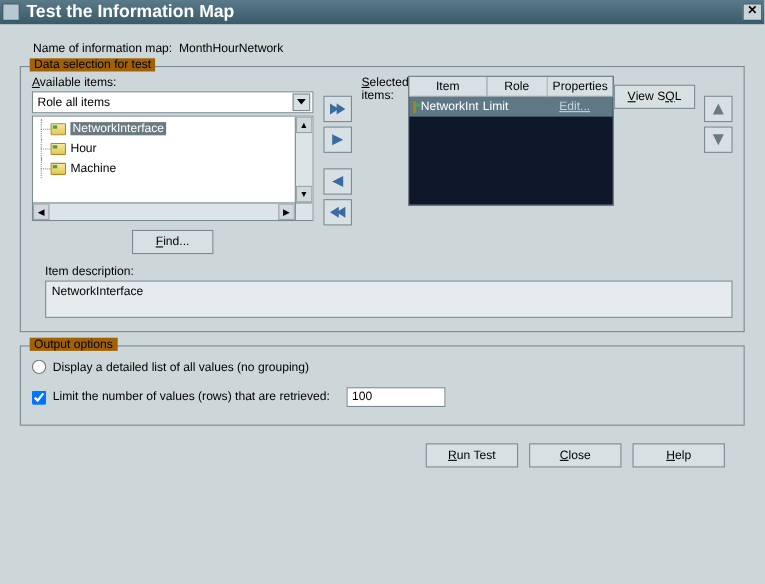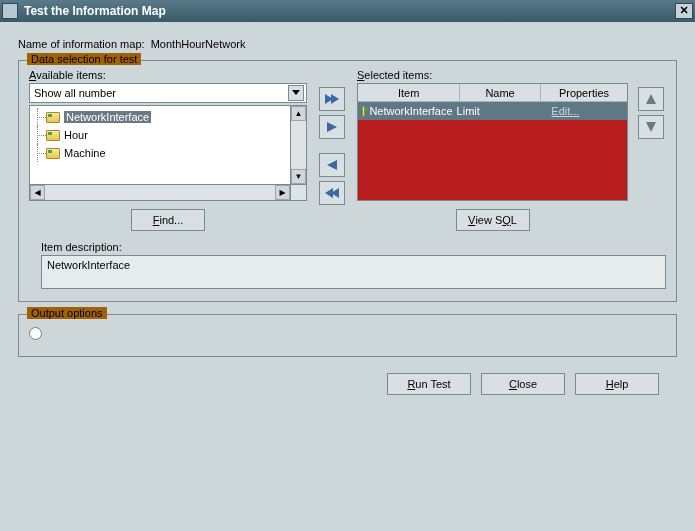--- a/index.html
+++ b/index.html
@@ -21,54 +21,54 @@
     align-items: center;
     padding: 0 2px;
     font-weight: bold;
   }
   .titlebar .app-icon {
     width: 16px; height: 16px;
     background: #b8c8d0;
     border: 1px solid #2a4a5a;
     margin-right: 6px;
   }
-  .titlebar .title { flex: 1; font-size: 12px; }
+  .titlebar .title { flex: 1; font-size: 16px; }
   .titlebar .close-btn {
     width: 18px; height: 16px;
     background: #c8d4d8;
     border: 1px solid #2a4a5a;
     font-family: Arial;
     font-weight: bold;
     font-size: 11px;
     line-height: 12px;
     text-align: center;
     color: #000;
     cursor: pointer;
   }
   .content { padding: 10px 18px 8px 18px; }
-  .field-row { margin: 6px 0 10px 0; }
+  .field-row { margin: 6px 0 10px 12px; }
   .fieldset {
     border: 1px solid #7a8a90;
     padding: 8px 10px 12px 10px;
     margin-bottom: 12px;
     position: relative;
   }
   .fieldset .legend {
     position: absolute;
     top: -8px; left: 8px;
     background: #a16207;
     padding: 0 4px;
   }
   .cols {
     display: flex;
     gap: 8px;
   }
-  .col-left { width: 278px; display:flex; flex-direction:column; }
+  .col-left { width: 312px; display:flex; flex-direction:column; }
   .col-mid { width: 34px; display:flex; flex-direction:column; align-items:center; gap:4px; padding-top:18px;}
-  .col-right { flex:1; display:flex; flex-direction:column; }
+  .col-right { flex:1; display:flex; }
   .col-rbtns { width:30px; display:flex; flex-direction:column; gap:4px; padding-top:18px; align-items:center;}
   .label { margin-bottom: 2px; }
   .underline { text-decoration: underline; }
   .combo {
     height: 20px;
     background: #fff;
     border: 1px solid #7a8a90;
     display: flex;
     align-items: center;
     padding: 0 2px 0 4px;
@@ -141,21 +141,21 @@
   .btn {
     height:22px; min-width:74px;
     background:#d8e0e4; border:1px solid #7a8a90;
     display:inline-flex; align-items:center; justify-content:center;
     padding:0 10px; cursor:pointer;
   }
   .btn.small { min-width:26px; width:26px; height:24px; padding:0;}
   .btn.small svg { display:block; }
   .btn-row-center { text-align:center; margin-top:8px;}
   .table {
-    border:1px solid #7a8a90; background:#b91c1c; height:118px; margin-top:0;
+    border:1px solid #7a8a90; background:#0f172a; height:118px; margin-top:0;
     display:flex; flex-direction:column;
   }
   .thead { display:flex; height:18px; }
   .th {
     background:#d8e0e4; border-right:1px solid #aab4b8; border-bottom:1px solid #aab4b8;
     display:flex; align-items:center; justify-content:center;
   }
   .th:last-child{ border-right:none;}
   .tbody { flex:1; }
   .trow {
@@ -203,21 +203,21 @@
   </div>
 
   <div class="fieldset">
     <div class="legend">Data selection for test</div>
 
     <div class="cols">
 
       <div class="col-left">
         <div class="label"><span class="underline">A</span><span>vailable items:</span></div>
         <div class="combo">
-          <span>Show all number</span>
+          <span>Role all items</span>
           <span class="drop">
             <svg width="8" height="6">
                 <polygon points="0,0 8,0 4,5" fill="#000"></polygon>
               </svg>
           </span>
         </div>
         <div class="listbox">
           <div class="listbox-inner" id="avail-list">
               <div class="tree-item selected">
                 <div class="tree-twig"></div>
@@ -280,21 +280,21 @@
               <polygon points="9,2 1,7 9,12" fill="#3a6aa0"></polygon>
             </svg>
         </div>
       </div>
 
       <div class="col-right">
         <div class="label"><span class="underline">S</span>elected items:</div>
         <div class="table">
           <div class="thead">
             <div class="th col-item">Item</div>
-            <div class="th col-role">Name</div>
+            <div class="th col-role">Role</div>
             <div class="th col-prop">Properties</div>
           </div>
           <div class="tbody" id="sel-rows">
               <div class="trow">
                 <div class="td col-item"><span class="folder-icon"></span>NetworkInterface</div>
                 <div class="td col-role">Limit</div>
                 <div class="td col-prop prop">Edit...</div>
               </div>
             </div>
         </div>
@@ -322,20 +322,27 @@
       <div class="desc-box">
         <span>NetworkInterface</span>
       </div>
     </div>
   </div>
 
   <div class="fieldset">
     <div class="legend">Output options</div>
     <div class="radio-row">
       <input type="radio" name="out" style="">
+      <span>Display a detailed list of all values (no grouping)</span>
+    </div>
+    <div class="check-row" style="margin-top:12px;">
+      <input type="checkbox" checked="" style="">
+      <span>Limit the number of values (rows) that are retrieved:</span>
+      &nbsp;
+      <input class="num-input" value="100" style="">
     </div>
   </div>
 
   <div class="footer">
     <div class="btn"><span class="underline">R</span>un Test</div>
     <div class="btn"><span class="underline">C</span>lose</div>
     <div class="btn"><span class="underline">H</span>elp</div>
   </div>
 
 </div>

